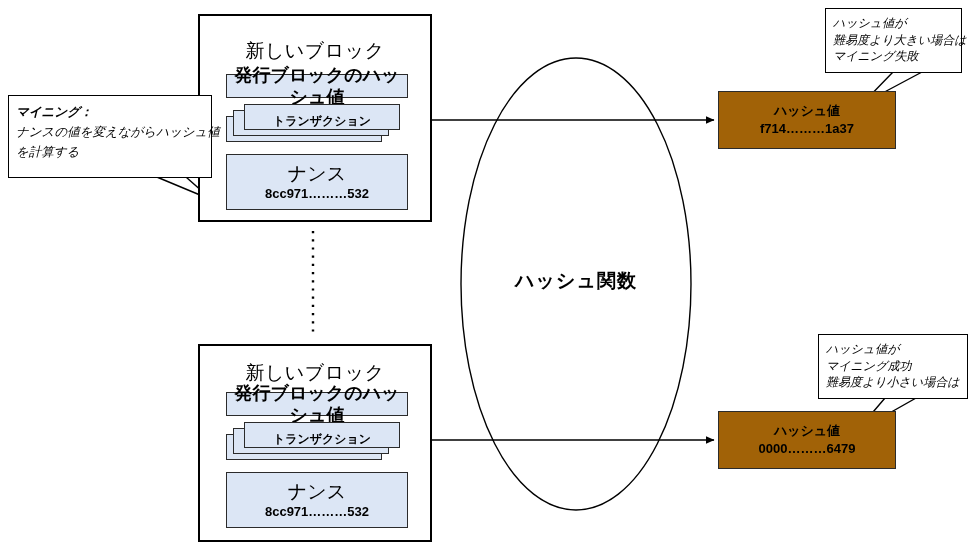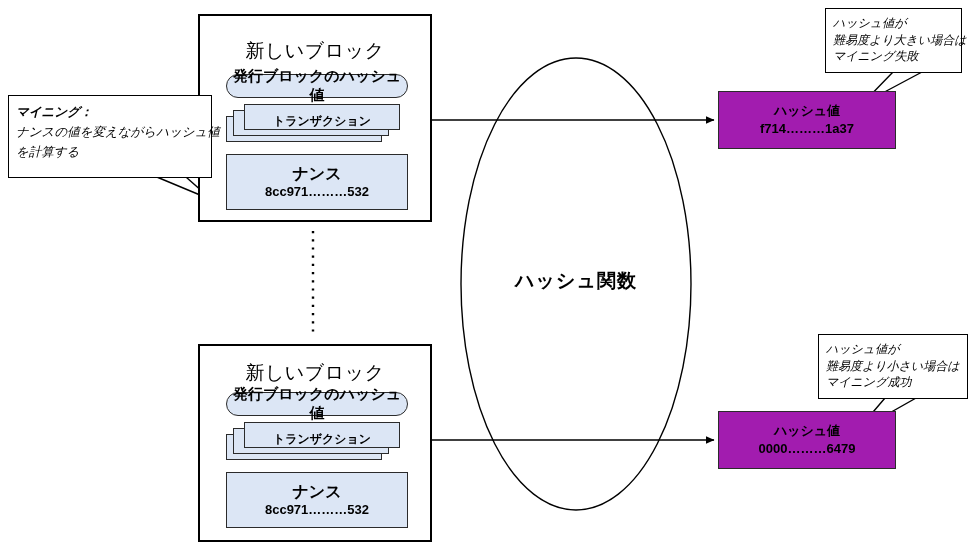--- a/index.html
+++ b/index.html
@@ -51,40 +51,39 @@
     box-sizing: border-box;
     display: flex;
     flex-direction: column;
     align-items: center;
     justify-content: center;
     text-align: center;
     line-height: 1.25;
   }
   .prevhash {
     font-weight: bold;
-    font-size: 15px;
-    border-radius: 12px;
+    font-size: 18px;
   }
   .txbox {
     font-weight: bold;
     font-size: 12px;
     justify-content: flex-end;
   }
   .nonce-label {
-    font-weight: bold;
-    font-size: 16px;
+    font-weight: normal;
+    font-size: 19px;
   }
   .nonce-value {
     font-weight: bold;
     font-size: 13px;
   }
 
   
   .hashbox {
-    background: #a21caf;
+    background: #a16207;
     border: 1.5px solid #2b2b2b;
     box-sizing: border-box;
     display: flex;
     flex-direction: column;
     align-items: center;
     justify-content: center;
     text-align: center;
     line-height: 1.35;
   }
   .hashbox .hl1 { font-weight: bold; font-size: 13px; }
@@ -206,18 +205,18 @@
   </div>
 
   <div class="abs callout callout-right" style="left:825px; top:8px; width:137px; height:65px;">
     <div class="line">ハッシュ値が</div>
     <div class="line">難易度より大きい場合は</div>
     <div class="line">マイニング失敗</div>
   </div>
 
   <div class="abs callout callout-right" style="left:818px; top:334px; width:150px; height:65px;">
     <div class="line">ハッシュ値が</div>
+    <div class="line">マイニング成功</div>
     <div class="line">難易度より小さい場合は</div>
-    <div class="line">マイニング成功</div>
     <div class="spacer-line"></div>
   </div>
 
 </div>
 
 </body></html>

